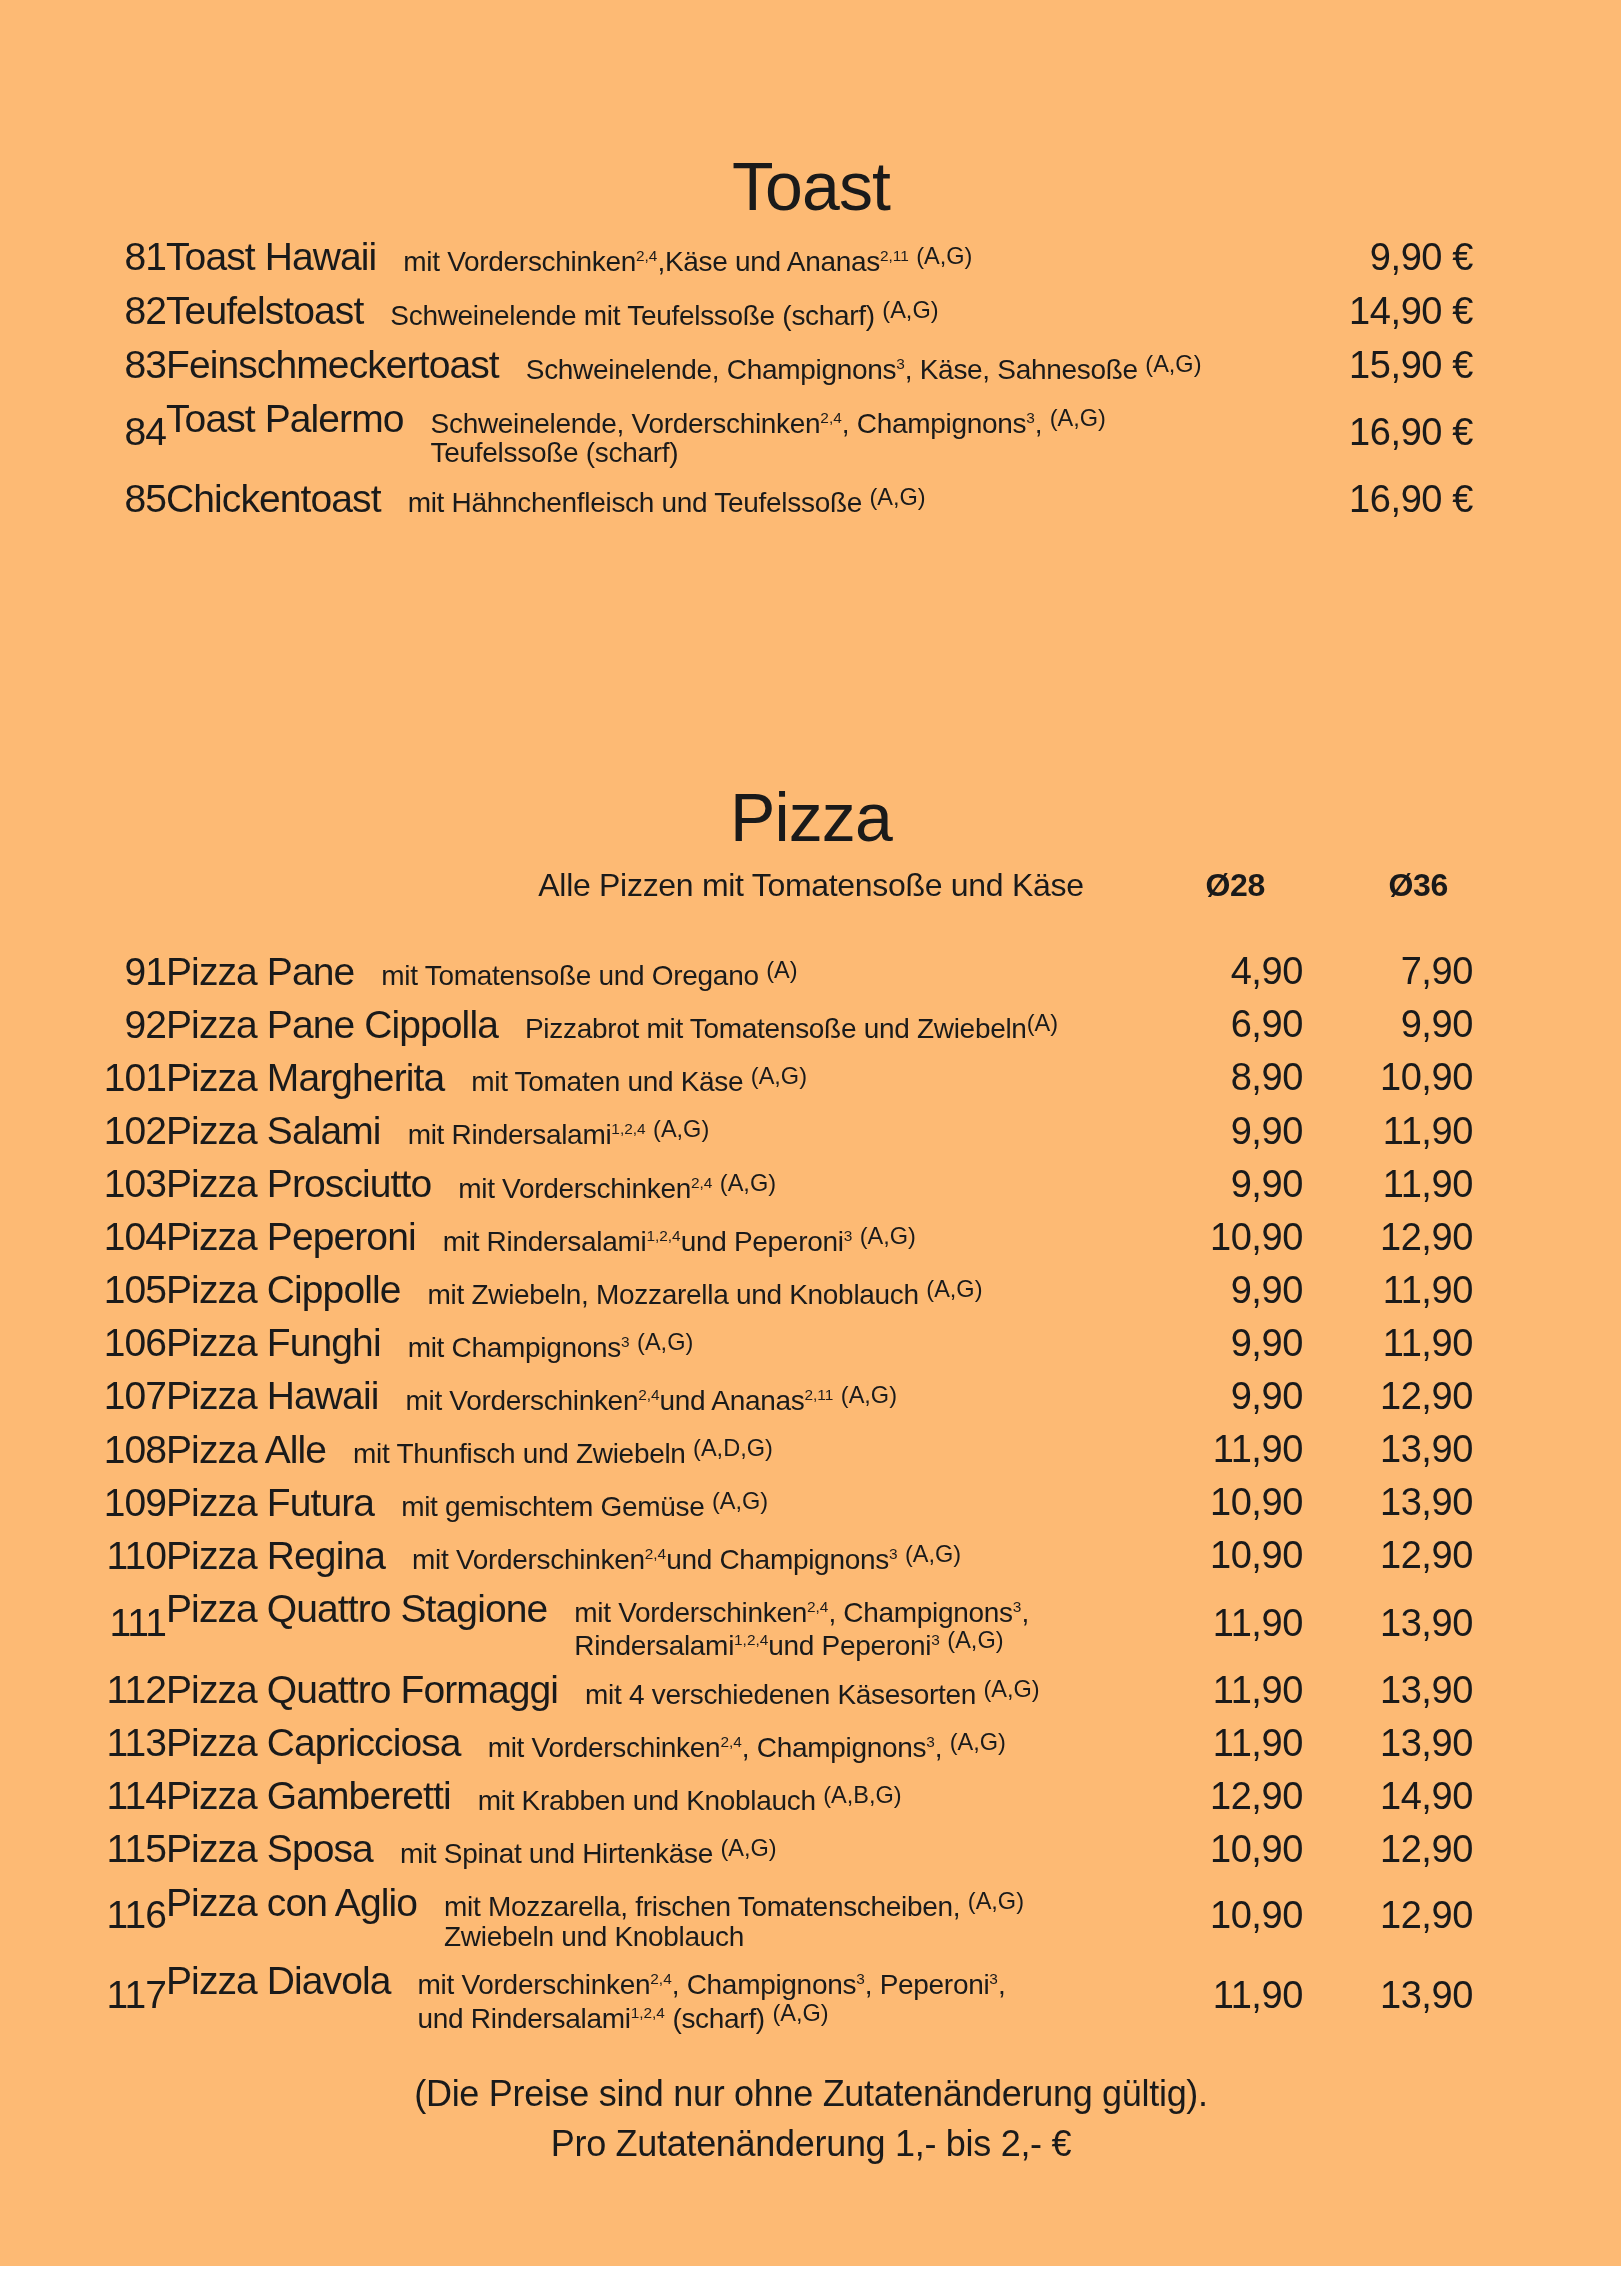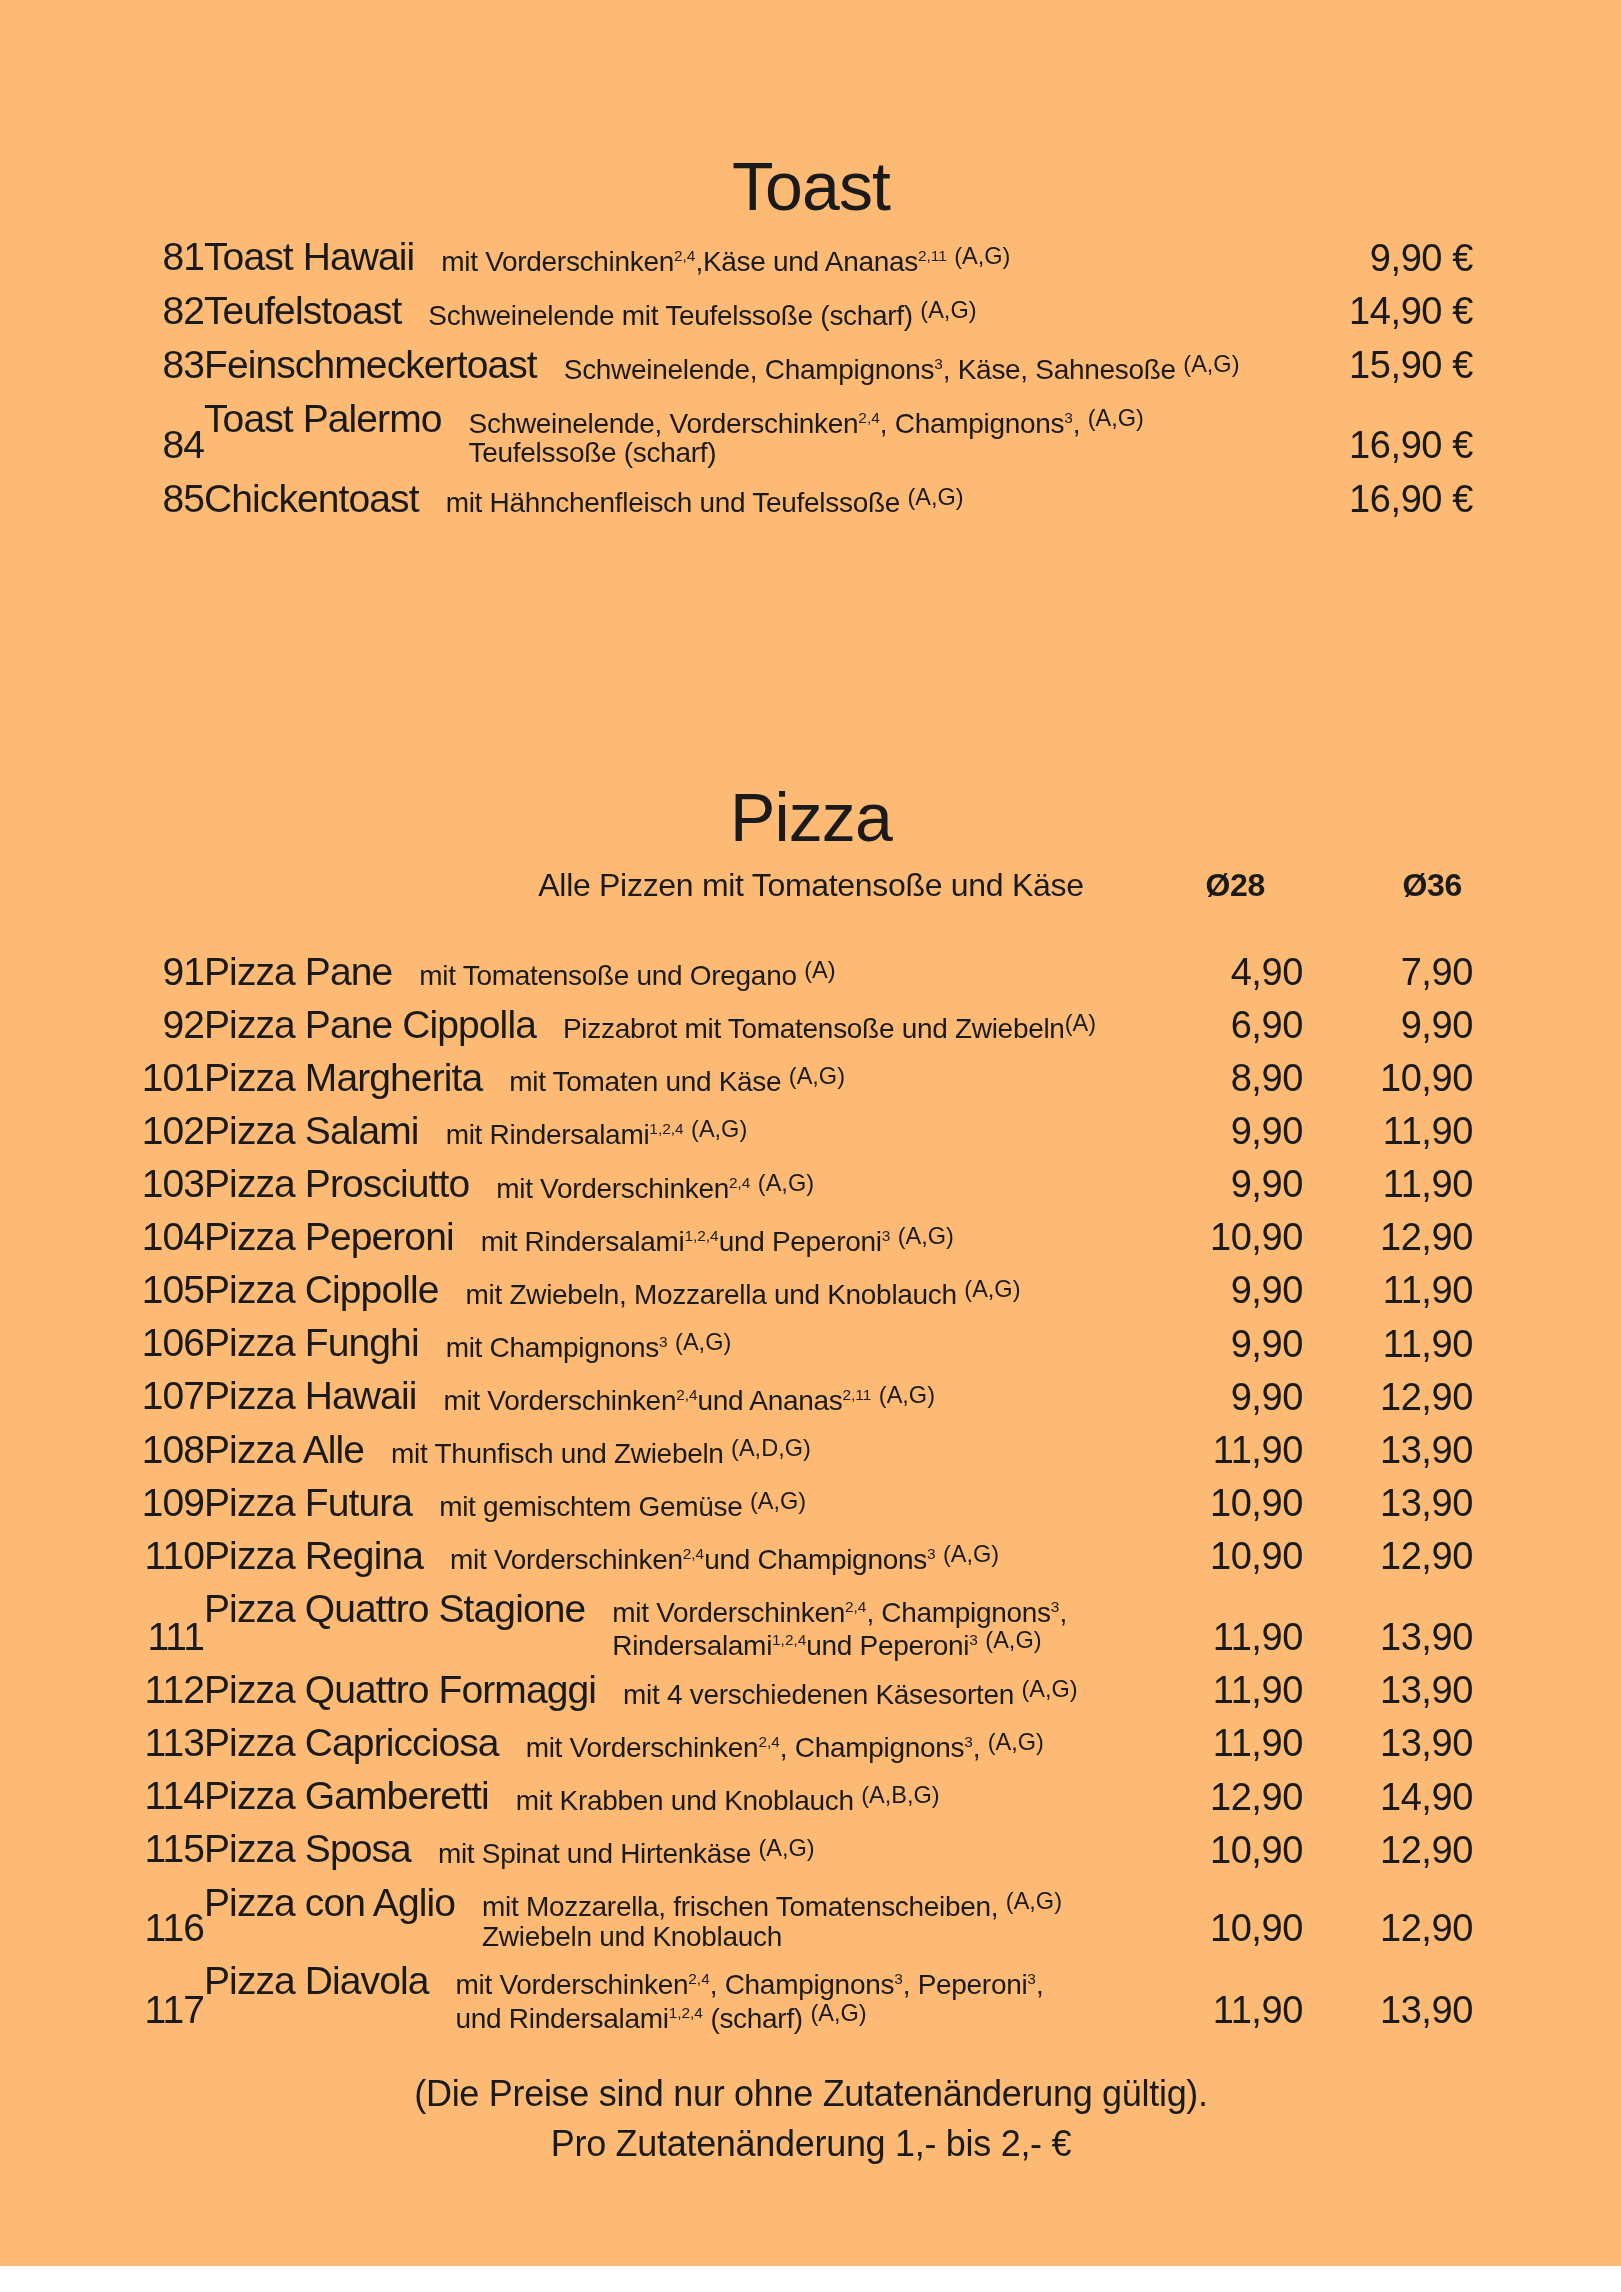--- a/index.html
+++ b/index.html
@@ -15,21 +15,21 @@
   .section-title {
     margin:0; padding:0;
     text-align:center;
     font-size:68px; font-weight:400; line-height:1;
     letter-spacing:-0.9px;
   }
   #toast-title { padding-top:152px; }
   #pizza-section { margin-top:260px; }
   .rows { margin-top:14.3px; }
   #pizza-rows { margin-top:41px; }
-  .row { display:flex; align-items:flex-end; margin:0 149px 7.2px 0;padding-left:38px; }
+  .row { display:flex; align-items:center; margin:0 149px 7.2px 0; }
   .row.pz { margin-bottom:6.3px; }
   .num {
     flex:none; width:166px; text-align:right;
     font-size:39px; line-height:1.2; letter-spacing:-0.9px;
   }
   .body { flex:1; display:flex; align-items:baseline; min-width:0; }
   .name {
     flex:none; font-size:39px; line-height:1.2;
     letter-spacing:-0.9px; margin-right:27px; white-space:nowrap;
   }
@@ -46,21 +46,21 @@
   .toast-price { width:148px; }
   .p28 { width:166px; }
   .p36 { width:170px; }
   .subtitle-row { position:relative; margin-top:16px; height:41px; text-align:center; }
   .subtitle { font-size:32px; letter-spacing:-0.3px; }
   .size-h {
     position:absolute; top:0;
     font-size:32px; font-weight:700; letter-spacing:-0.3px;
   }
   .size28 { right:357px; }
-  .size36 { right:160px; }
+  .size36 { right:174px; }
   .footer { margin-top:36px; text-align:center; font-size:36px; line-height:1.38; letter-spacing:-0.3px; }
 </style>
 </head>
 <body>
 
 <div class="page">
 
   <section id="toast-section">
     <h1 class="section-title" id="toast-title">Toast</h1>
     <div class="rows" id="toast-rows">

